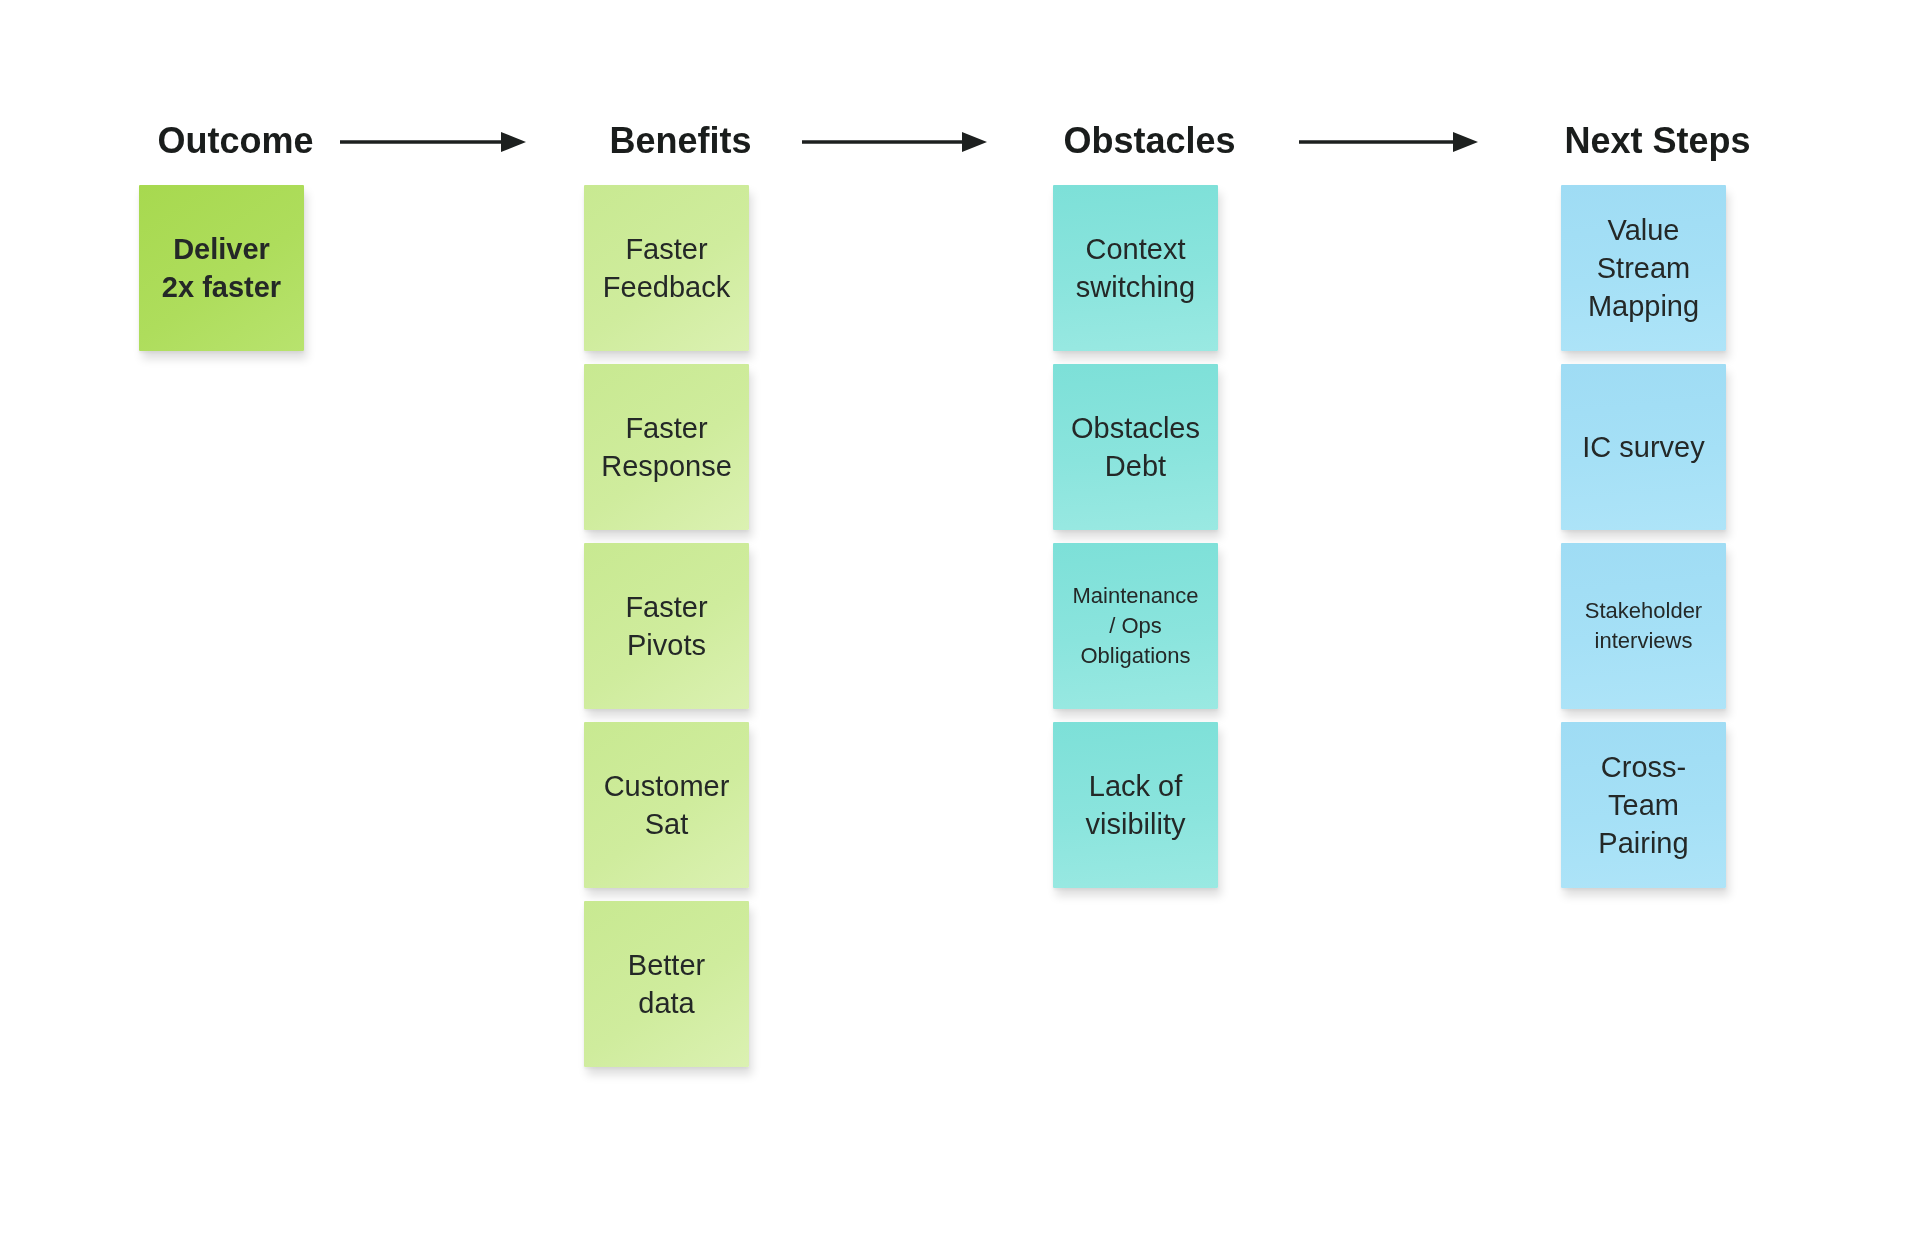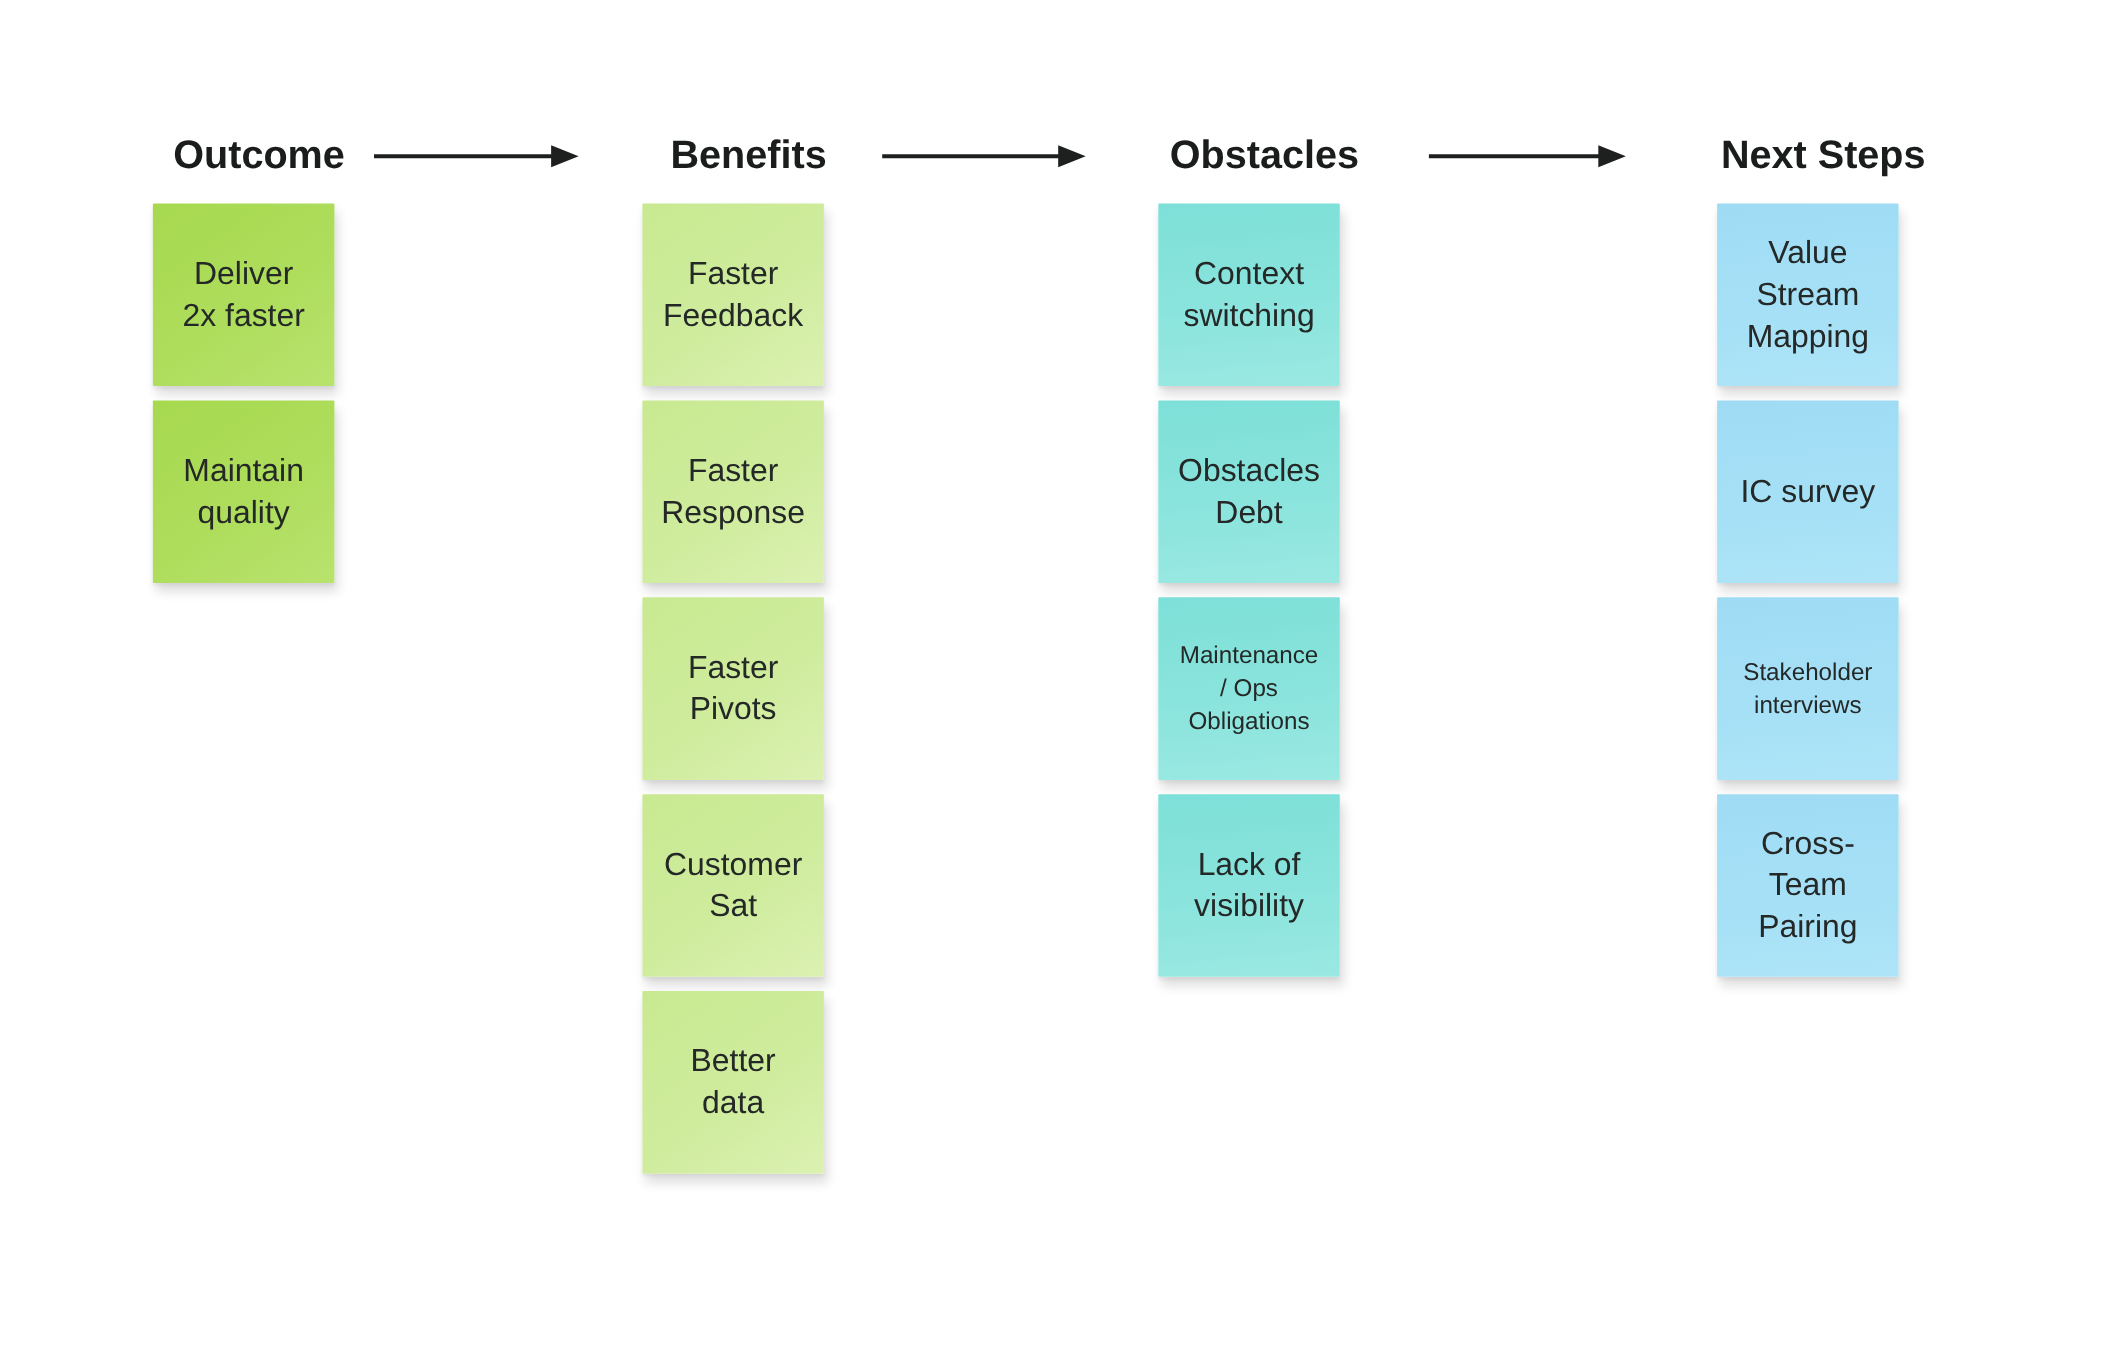--- a/index.html
+++ b/index.html
@@ -42,21 +42,21 @@
     align-items: center;
     justify-content: center;
     text-align: center;
     font-size: 29px;
     line-height: 1.32;
     color: #242827;
     white-space: pre-line;
     border-radius: 1px;
     box-shadow: 3px 8px 10px rgba(0,0,0,0.13), 0 2px 3px rgba(0,0,0,0.05);
   }
-  .note--bold { font-weight: 400; }
+  .note--bold { font-weight: 700; }
   .note--small { font-size: 22px; line-height: 1.35; }
 
   .col-outcome  .note { background: linear-gradient(145deg, #a7d94f 0%, #aedd5c 55%, #b8e36e 100%); }
   .col-benefits .note { background: linear-gradient(145deg, #c8e991 0%, #cfec9d 55%, #dbf1b2 100%); }
   .col-obstacles .note { background: linear-gradient(175deg, #7de0d8 0%, #8ae4dd 55%, #9ae9e2 100%); }
   .col-nextsteps .note { background: linear-gradient(175deg, #9fdcf4 0%, #a5e0f6 55%, #aee4f8 100%); text-align: center; }
 
   .arrow {
     position: absolute;
     top: 128px;
@@ -67,24 +67,20 @@
 </head>
 <body>
 
 <div class="canvas">
 
   <div class="column col-outcome" style="left:139px">
     <h2 class="column-title">Outcome</h2>
     <div class="note note--bold">
       <span>Deliver
 2x faster</span>
-    </div>
-    <div class="note">
-      <span>Maintain
-quality</span>
     </div>
   </div>
 
   <div class="arrow" style="left:339px" aria-label="Outcome to Benefits">
     <svg width="188" height="28" viewBox="0 0 188 28">
       <line x1="1" y1="14" x2="164" y2="14" stroke="#1d201f" stroke-width="3.5"></line>
       <polygon points="162,4 187,14 162,24" fill="#1d201f"></polygon>
     </svg>
   </div>
 

